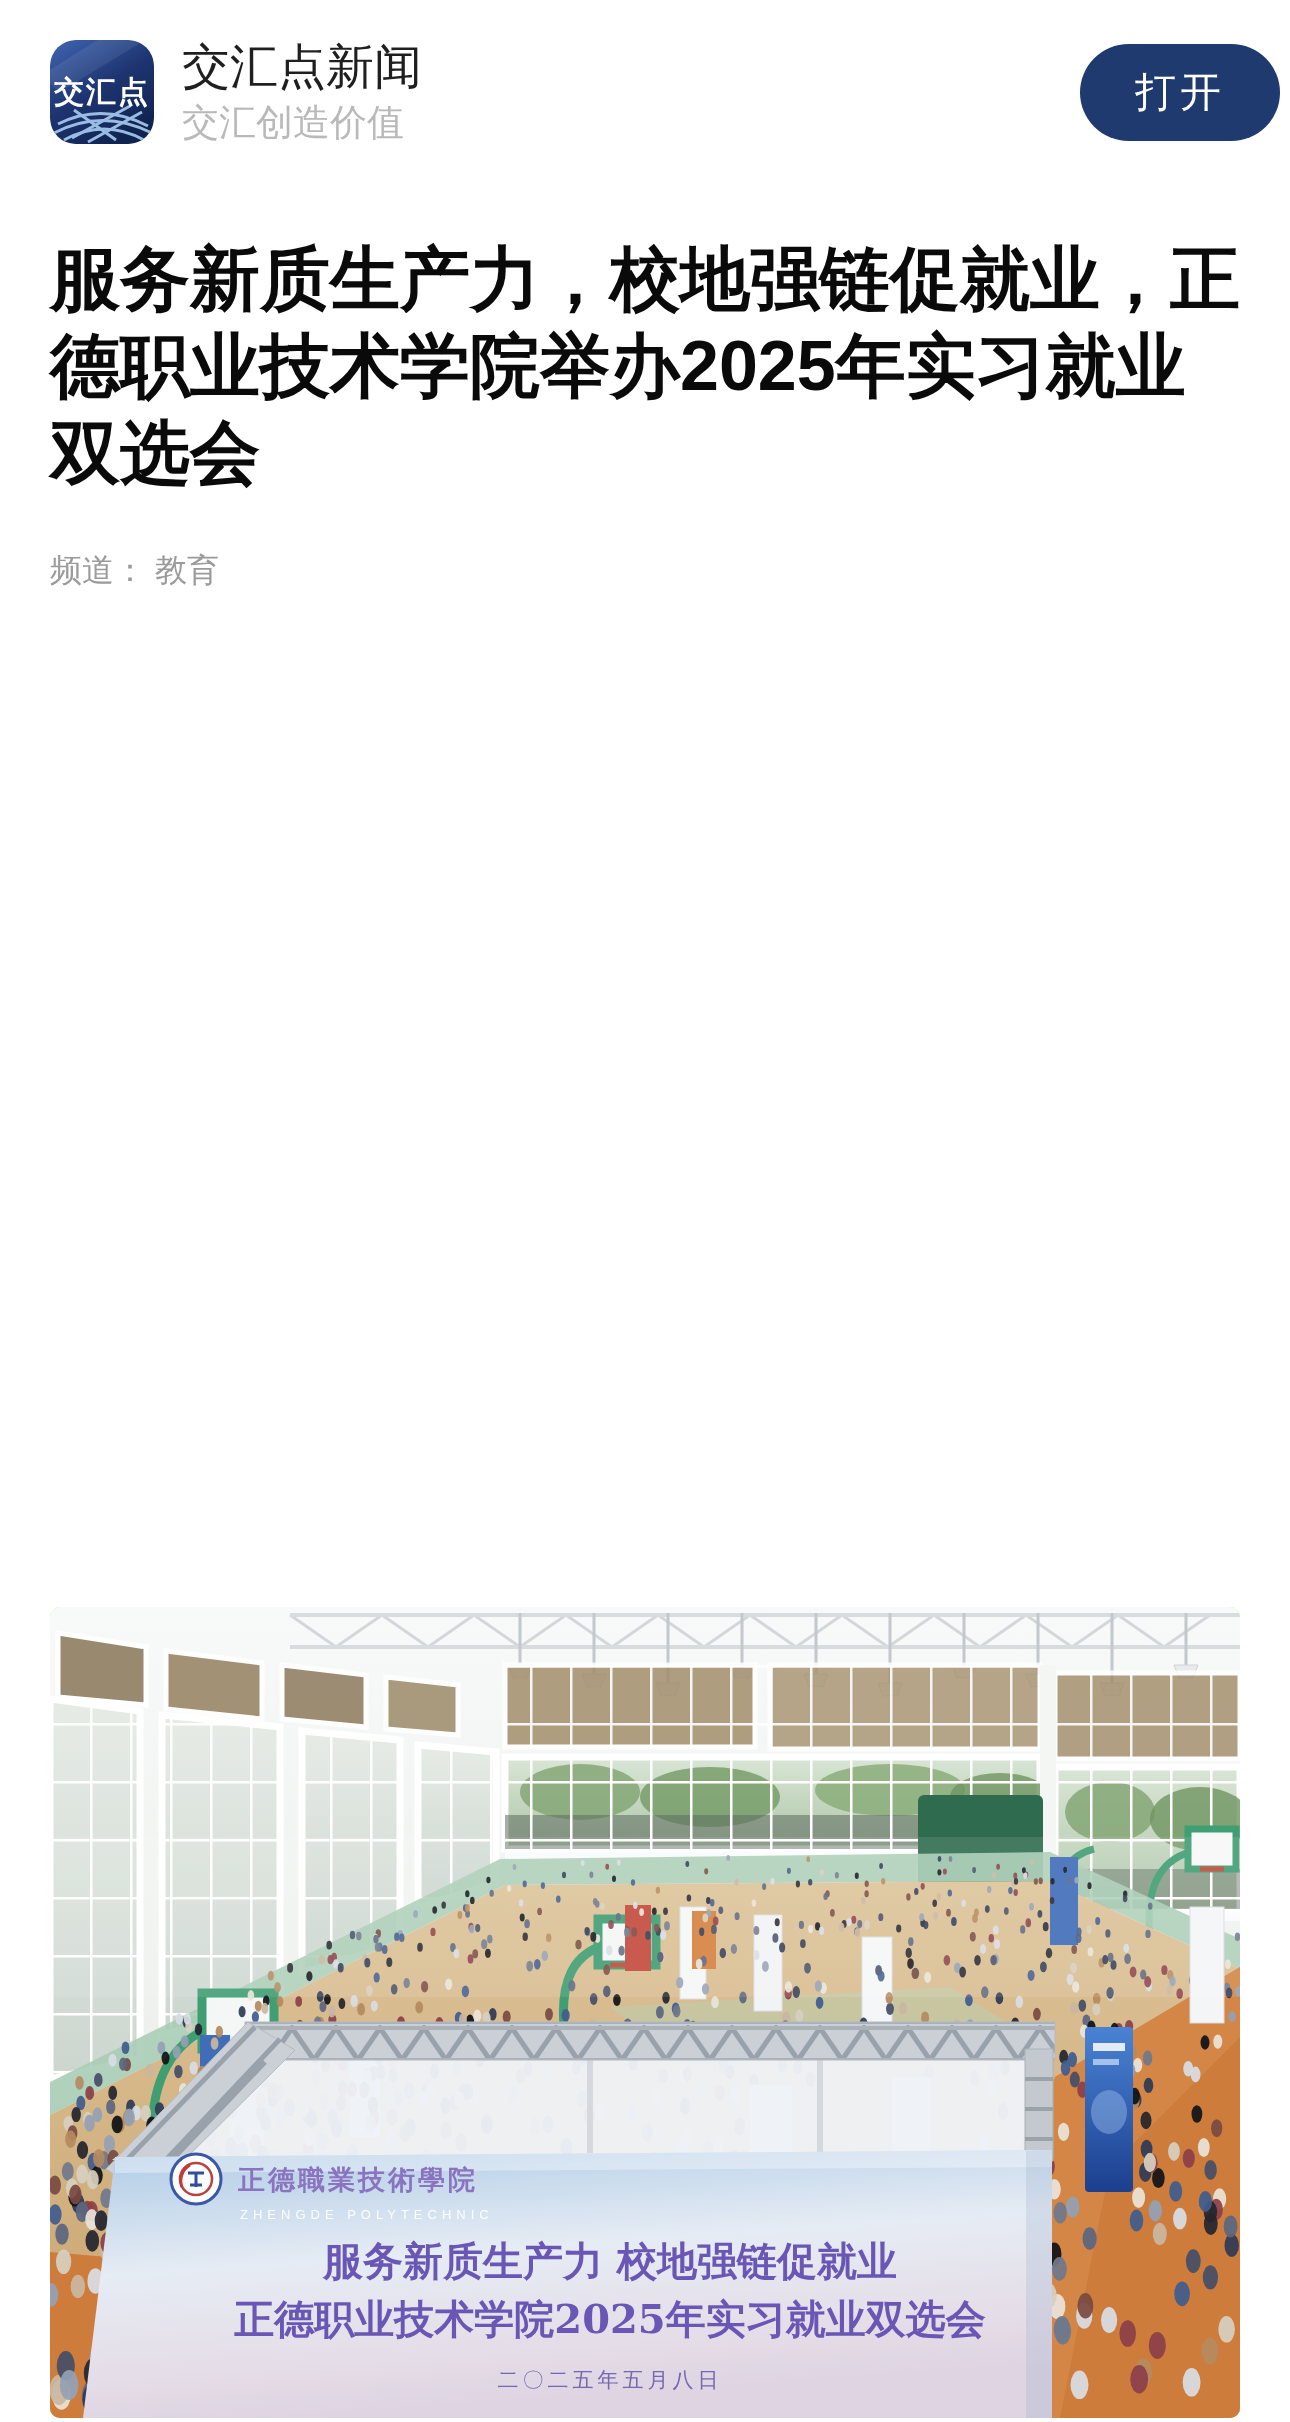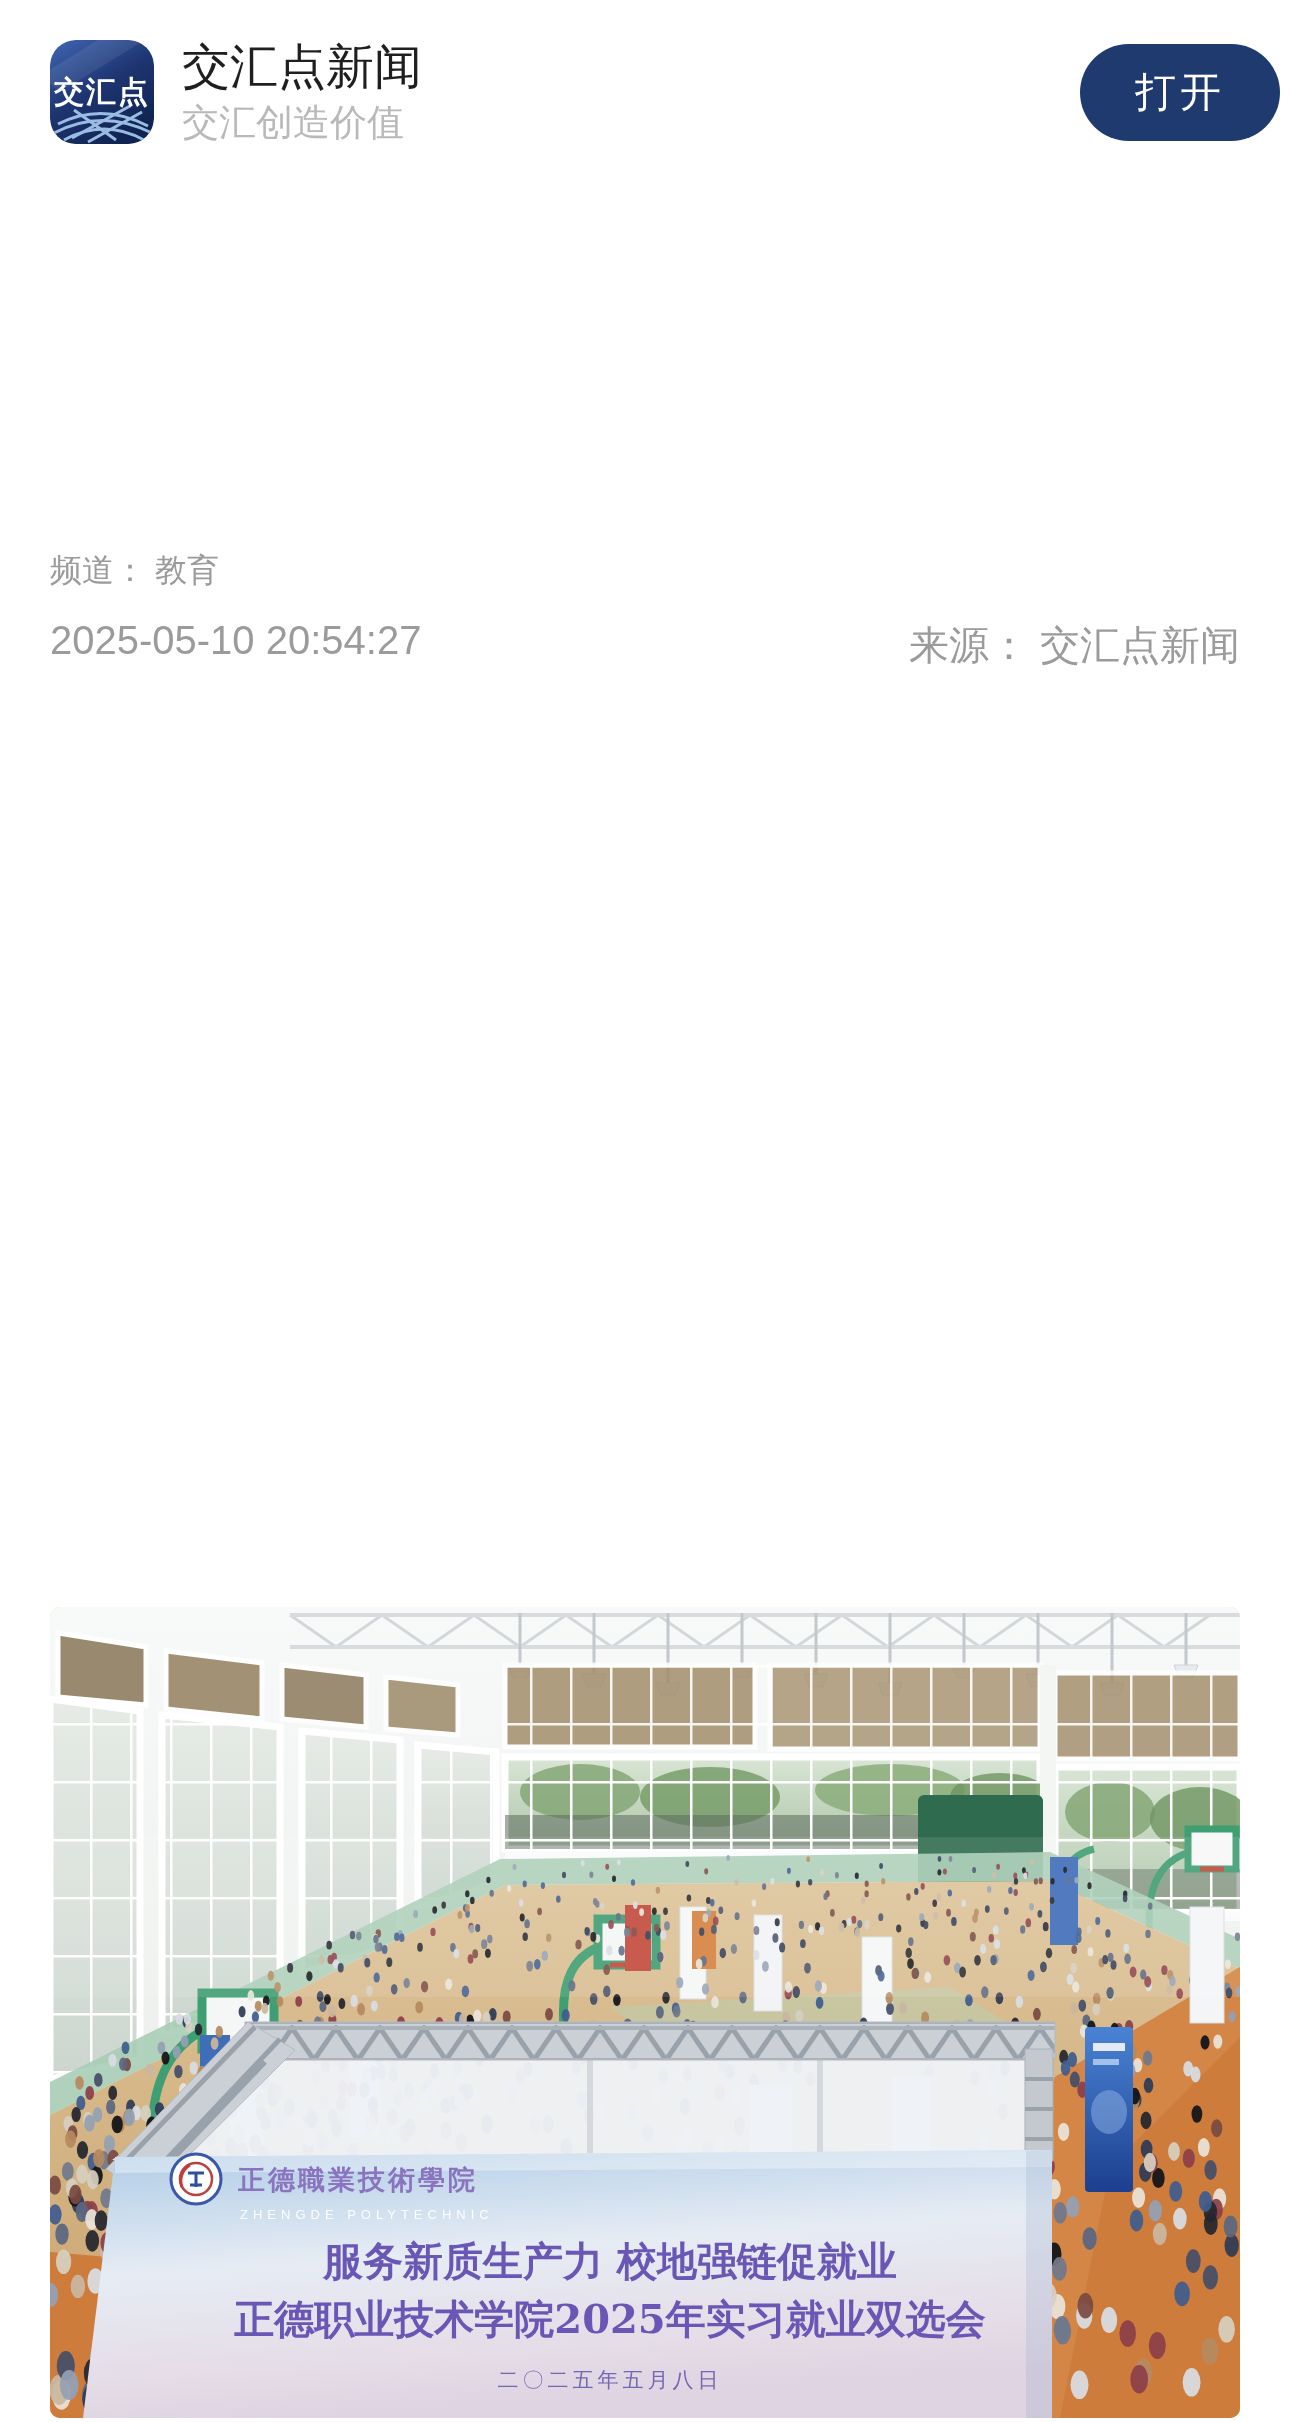--- a/index.html
+++ b/index.html
@@ -65,31 +65,30 @@
         <text x="52" y="62" text-anchor="middle" font-size="30" font-weight="bold" fill="#ffffff" class="svg-cn" letter-spacing="2">交汇点</text>
       </svg>
     </div>
     <div class="app-meta">
       <div class="app-name">交汇点新闻</div>
       <div class="app-tagline">交汇创造价值</div>
     </div>
     <button class="open-btn">打开</button>
   </div>
 
+  <div class="article-title">
+    <div>服务新质生产力，校地强链促就业，正</div>
+    <div>德职业技术学院举办2025年实习就业</div>
+    <div>双选会</div>
+  </div>
 
   <div class="channel-row">
     <span>频道：</span>
     <span> </span>
     <span>教育</span>
-  </div>
-  <div class="meta-row">
-    <span>2025-05-10 20:54:27</span>
-    <span>
-      <span>来源：</span><span> </span><span>交汇点新闻</span>
-    </span>
   </div>
 
 
   <div class="photo-frame">
     <svg width="1190" height="811" viewBox="0 0 1190 811">
       <defs>
         <linearGradient id="wallG" x1="0" y1="0" x2="0" y2="1">
           <stop offset="0" stop-color="#f8faf9"></stop>
             <stop offset="1" stop-color="#eceeec"></stop>
         </linearGradient>

